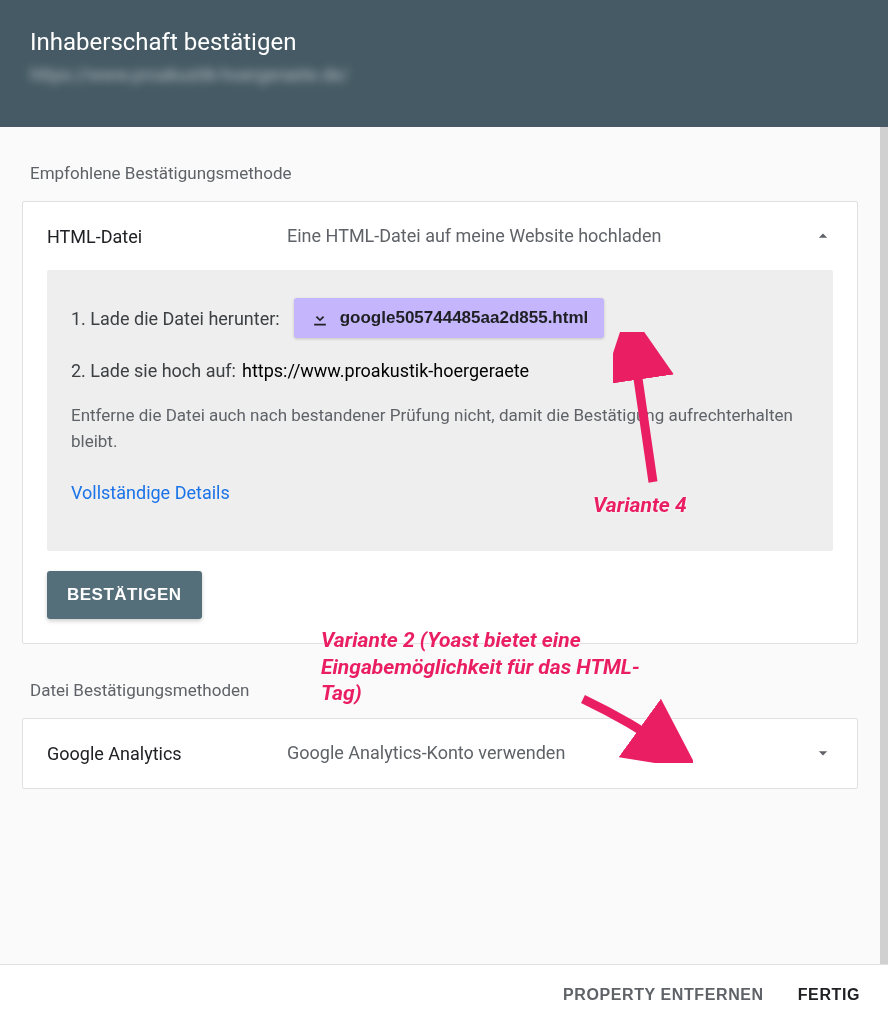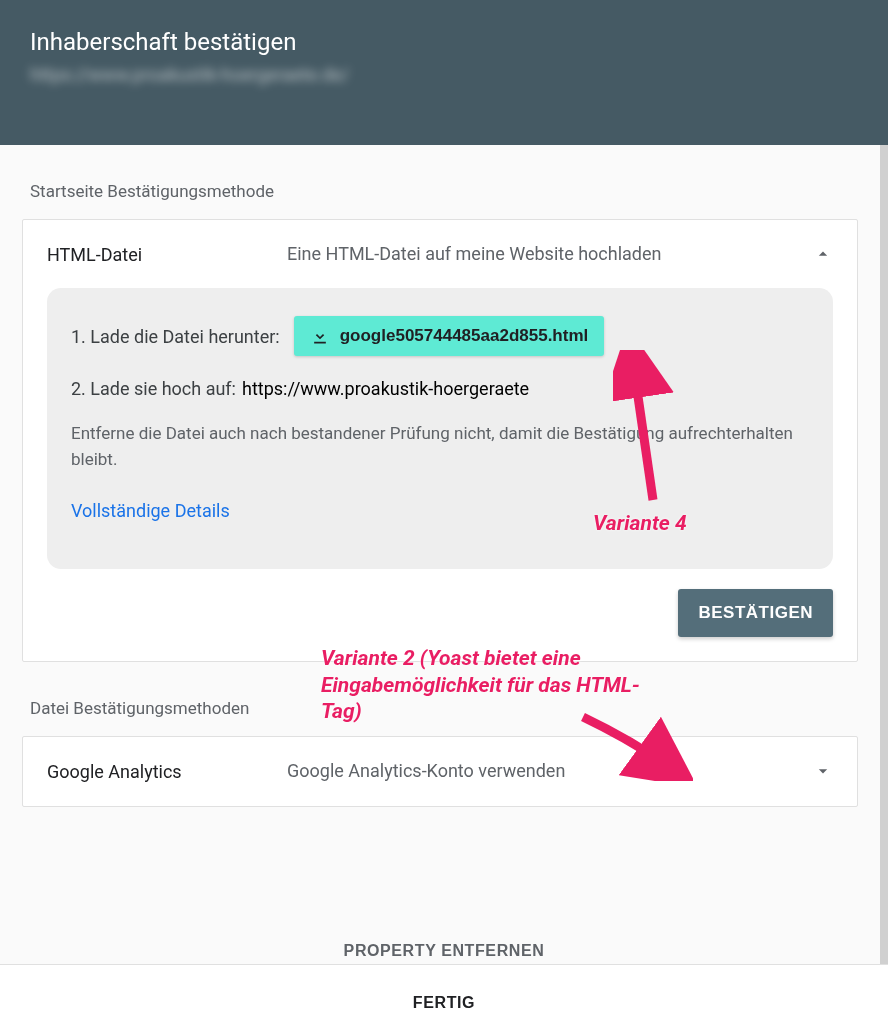--- a/index.html
+++ b/index.html
@@ -8,21 +8,21 @@
     background: #fff;
     width: 888px;
     height: 1024px;
     overflow: hidden;
     position: relative;
     color: #3c4043;
   }
   .header {
     background: #455a64;
     padding: 28px 30px 30px 30px;
-    height: 145px;
+    height: 127px;
   }
   .header-title {
     color: #fff;
     font-size: 24px;
     font-weight: 400;
   }
   .header-subtitle {
     color: rgba(255,255,255,0.6);
     font-size: 18px;
     margin-top: 8px;
@@ -73,34 +73,34 @@
     flex-shrink: 0;
     margin-left: 10px;
   }
   .chevron svg { width: 100%; height: 100%; }
   .expand-body {
     padding: 0 24px 24px 24px;
   }
   .grey-box {
     background: #eeeeee;
     padding: 28px 24px 48px 24px;
-    border-radius: 14px;
+    border-radius: 2px;
   }
   .step-line {
     display: flex;
     align-items: center;
     font-size: 18px;
     color: #3c4043;
     margin-bottom: 22px;
     flex-wrap: wrap;
   }
   .dl-btn {
     display: inline-flex;
     align-items: center;
-    background: #5eead4;
+    background: #c4b5fd;
     border: none;
     border-radius: 3px;
     padding: 10px 16px;
     font-size: 17px;
     font-weight: 700;
     color: #202124;
     margin-left: 14px;
     box-shadow: 0 1px 3px rgba(0,0,0,0.18);
     cursor: pointer;
     justify-content: space-between;
@@ -115,21 +115,20 @@
   }
   .details-link {
     display: inline-block;
     color: #1a73e8;
     font-size: 18px;
     margin-top: 28px;
     cursor: pointer;
   }
   .confirm-row {
     display: flex;
-    justify-content: flex-end;
     margin-top: 20px;
   }
   .confirm-btn {
     background: #546e7a;
     color: #fff;
     border: none;
     font-size: 17px;
     font-weight: 600;
     letter-spacing: 0.5px;
     padding: 14px 20px;
@@ -141,23 +140,22 @@
     position: absolute;
     bottom: 0;
     left: 0;
     right: 0;
     height: 60px;
     background: #fff;
     border-top: 1px solid #e0e0e0;
     display: flex;
     justify-content: flex-end;
     align-items: center;
-    padding: 12px 28px;
+    padding: 0 28px;
     gap: 34px;
-    flex-direction: column;
   }
   .footer-btn {
     font-size: 16px;
     font-weight: 600;
     letter-spacing: 0.6px;
     color: #5f6368;
     background: none;
     border: none;
     cursor: pointer;
   }
@@ -182,21 +180,21 @@
 </head>
 <body>
 
 <div class="header">
   <div class="header-title">Inhaberschaft bestätigen</div>
   <div class="header-subtitle">https://www.proakustik-hoergeraete.de/</div>
 </div>
 
 <div class="scroll-area">
 
-  <div class="section-label">Startseite Bestätigungsmethode</div>
+  <div class="section-label">Empfohlene Bestätigungsmethode</div>
 
   <div class="panel" style="position:relative;">
     <div class="panel-row">
       <div class="row-title">HTML-Datei</div>
       <div class="row-desc">Eine HTML-Datei auf meine Website hochladen</div>
       <span class="chevron">
         <svg viewBox="0 0 24 24">
             <path fill="#5f6368" d="M7 14l5-5 5 5z"></path>
           </svg>
       </span>

